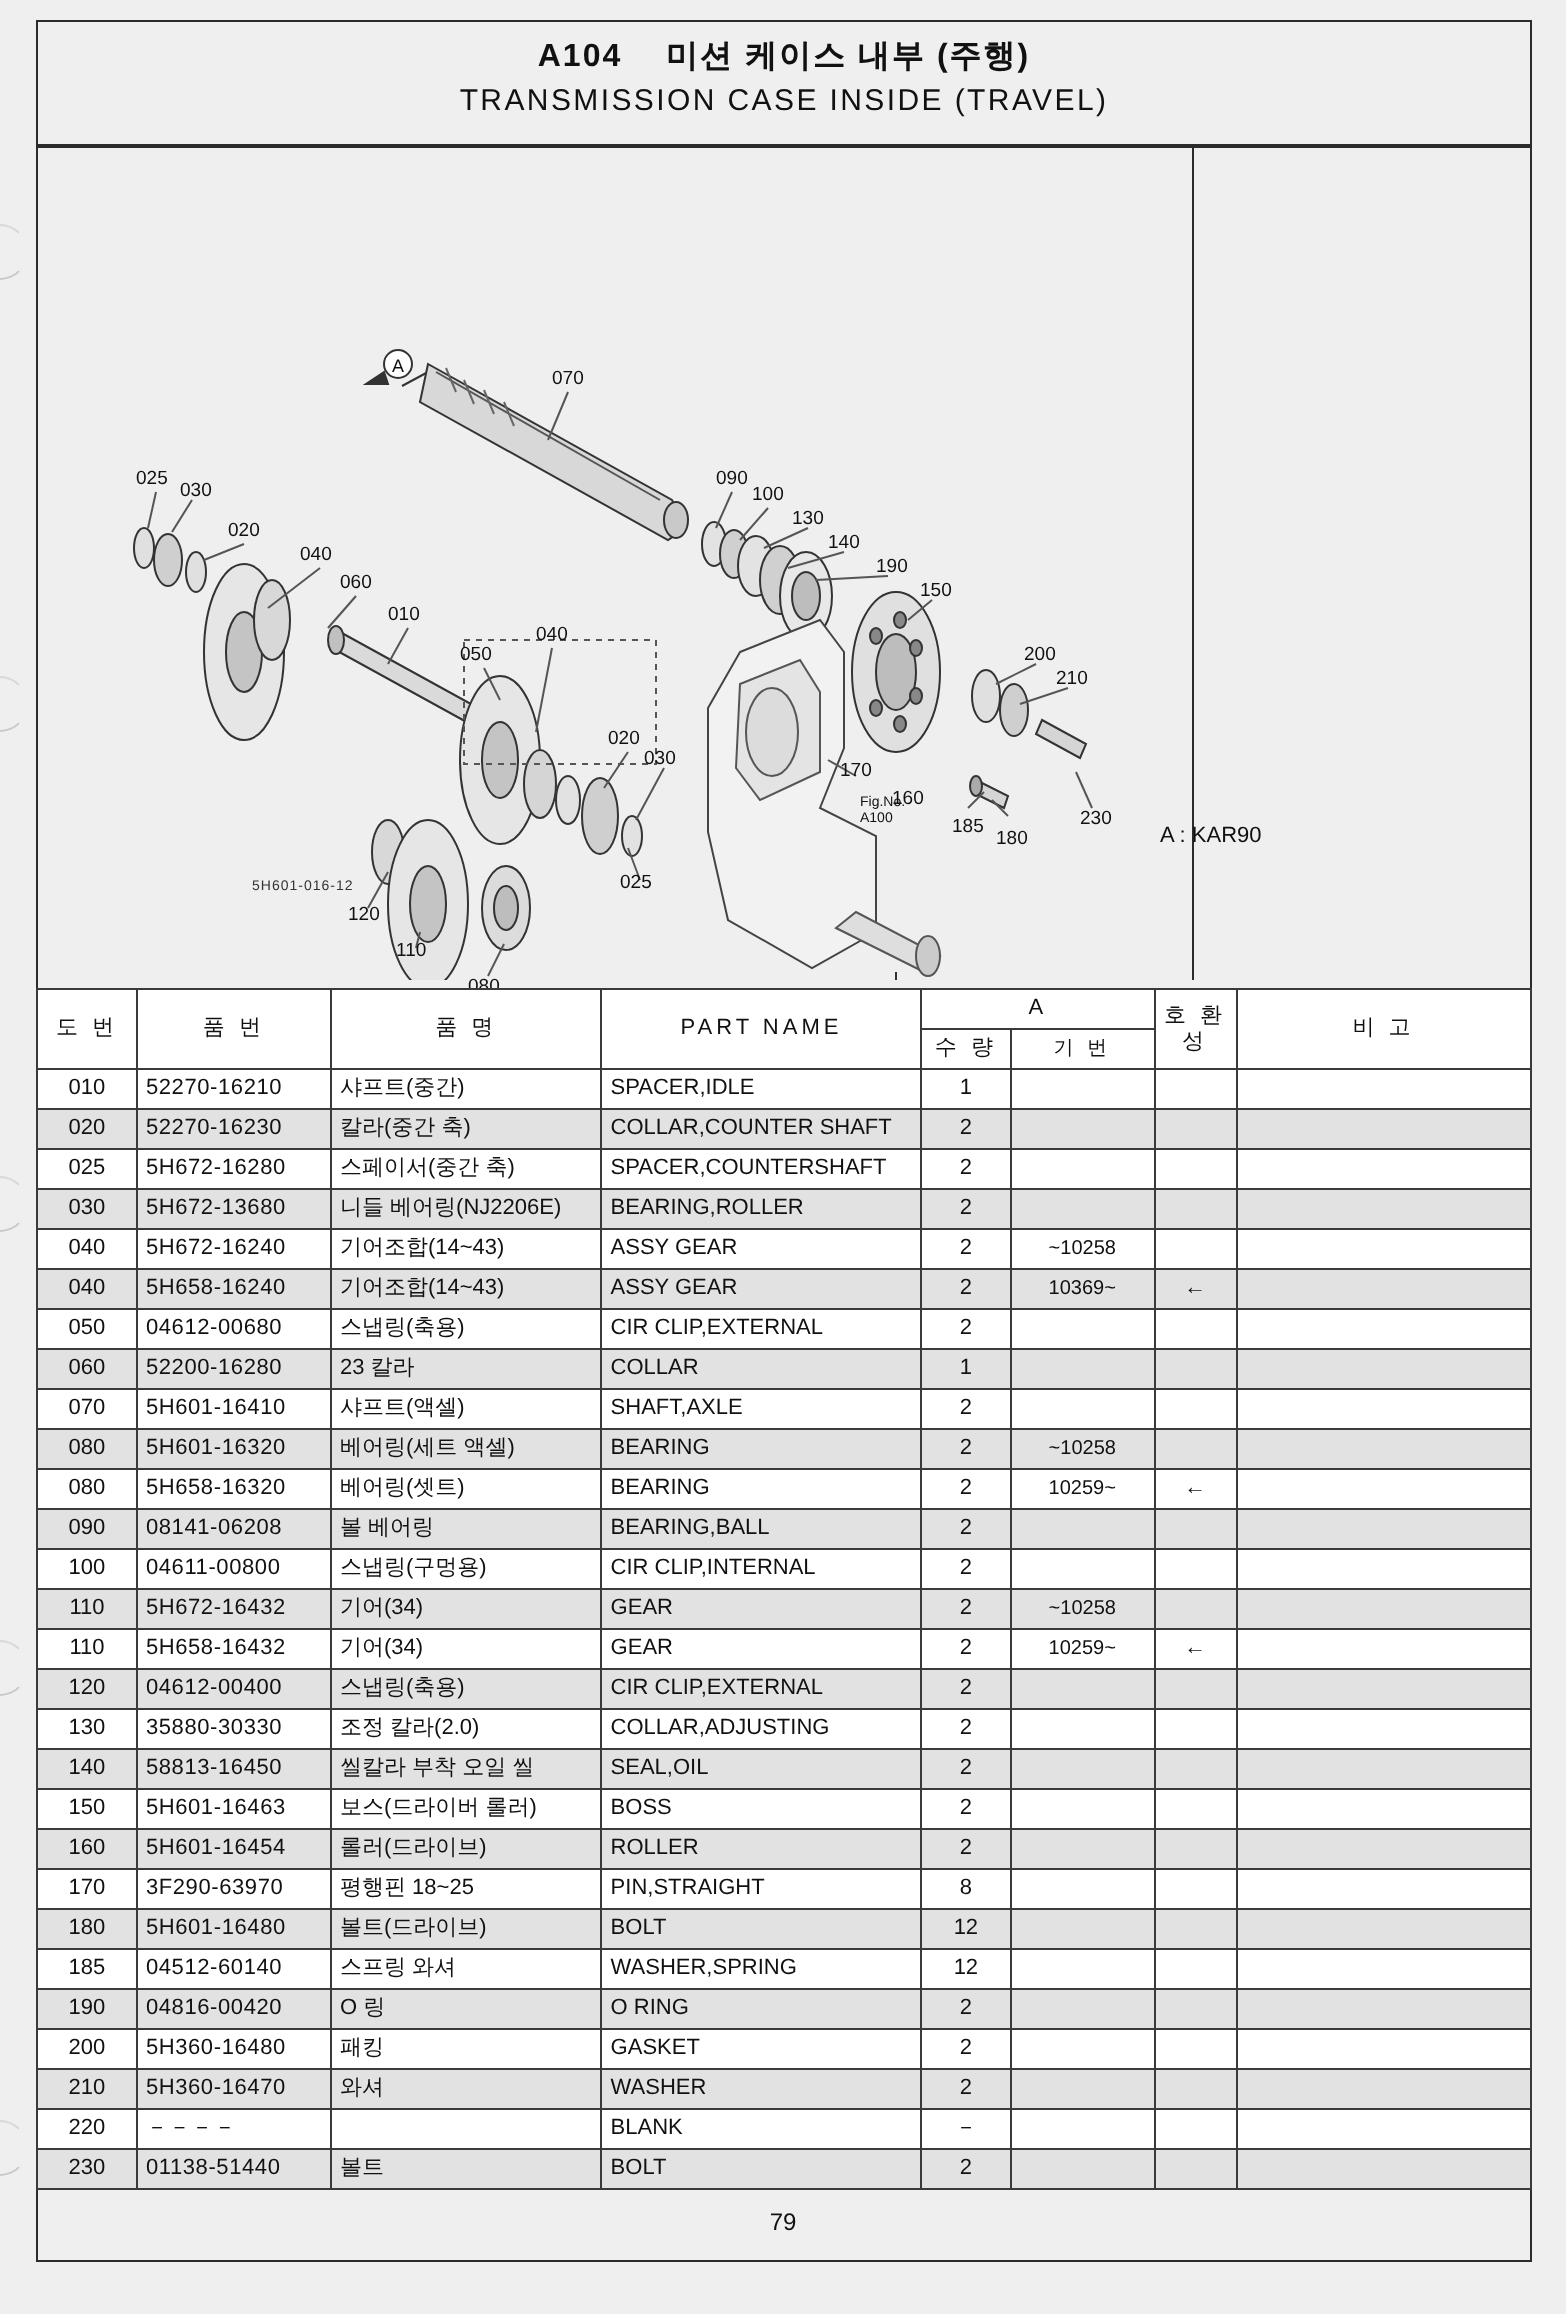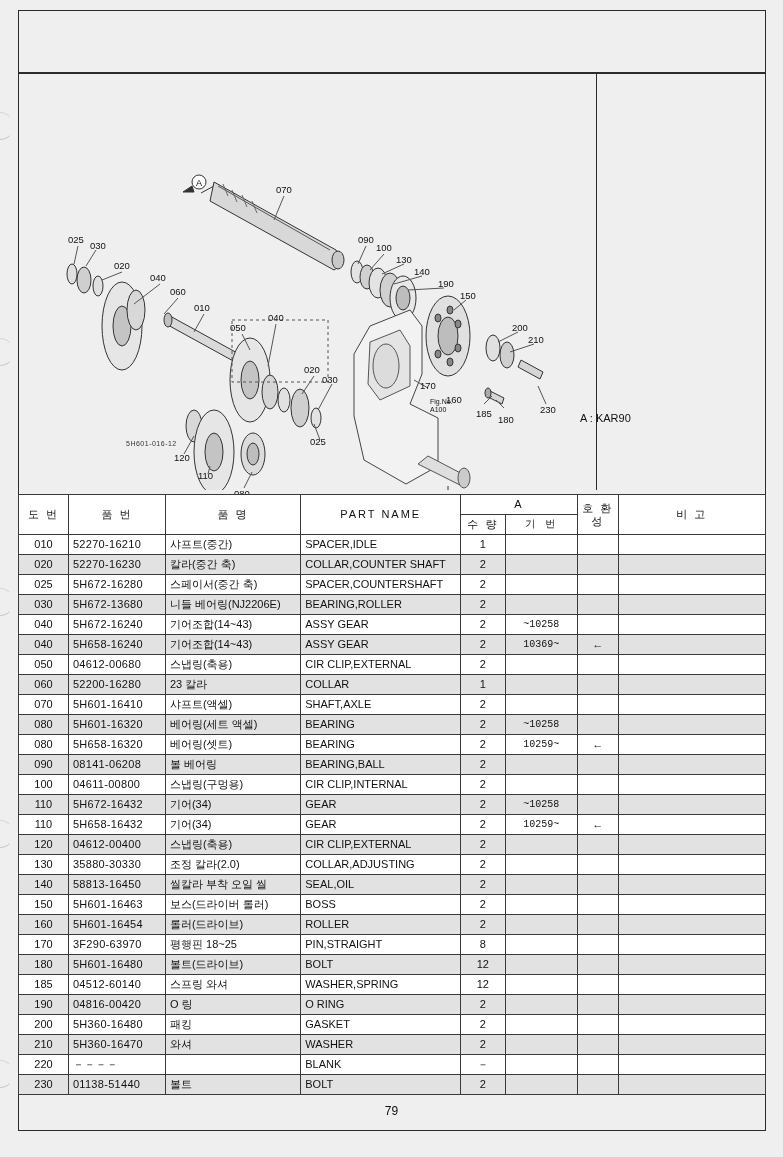--- a/index.html
+++ b/index.html
@@ -137,21 +137,21 @@
   table.parts thead th {
     text-align: center;
     font-weight: normal;
     letter-spacing: 2px;
   }
   .col-code { width: 42px; text-align: center; }
   .col-part { width: 90px; text-align: center; }
   .col-kname { width: 128px; }
   .col-ename { width: 152px; margin-left: 31px; }
   .col-qty { width: 36px; text-align: center; margin-left: 16px; }
-  .col-note { width: 66px; text-align: center; font-size: 10px; font-family: Liberation Mono, monospace; }
+  .col-note { width: 66px; text-align: center; font-size: 10px; }
   .col-compat { width: 34px; text-align: center; }
   .col-remark { width: 150px; }
 
   tbody td.code { text-align: center; }
   tbody td.partno { text-align: left; letter-spacing: 0.3px; }
   tbody td.qty { text-align: center; }
   tbody td.notec { text-align: center; font-size: 10px; }
   tbody td.compat { text-align: center; font-size: 11px; }
   tr.shade td { background: #e2e2e2; }
   tr.plain td { background: #ffffff; }
@@ -185,20 +185,26 @@
   <div class="frame-line frame-left"></div>
   <div class="frame-line frame-right"></div>
   <div class="frame-line frame-bottom"></div>
 
   <div class="hole h1"></div>
   <div class="hole h2"></div>
   <div class="hole h3"></div>
   <div class="hole h4"></div>
   <div class="hole h5"></div>
 
+  <div class="hdr">
+    <div class="hdr-line1">
+      <span class="hdr-code">A104</span><span>미션 케이스 내부 (주행)</span>
+    </div>
+    <div class="hdr-line2">TRANSMISSION CASE INSIDE (TRAVEL)</div>
+  </div>
   <div class="hdr-rule"></div>
 
   <div class="fig-box">
     <div class="fig-divider"></div>
     <div class="fig-canvas">
       <svg width="578" height="416" viewBox="0 0 578 416">
         <g stroke="#333" fill="none" stroke-width="1">
 
           <g>
             <line x1="183" y1="119" x2="196" y2="112"></line>

